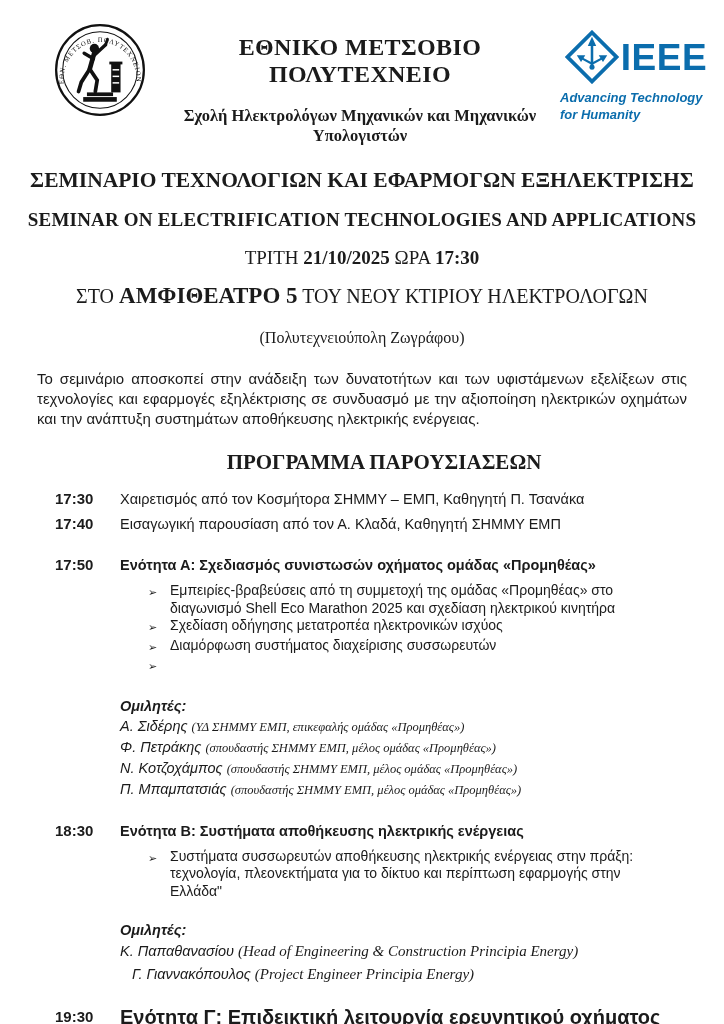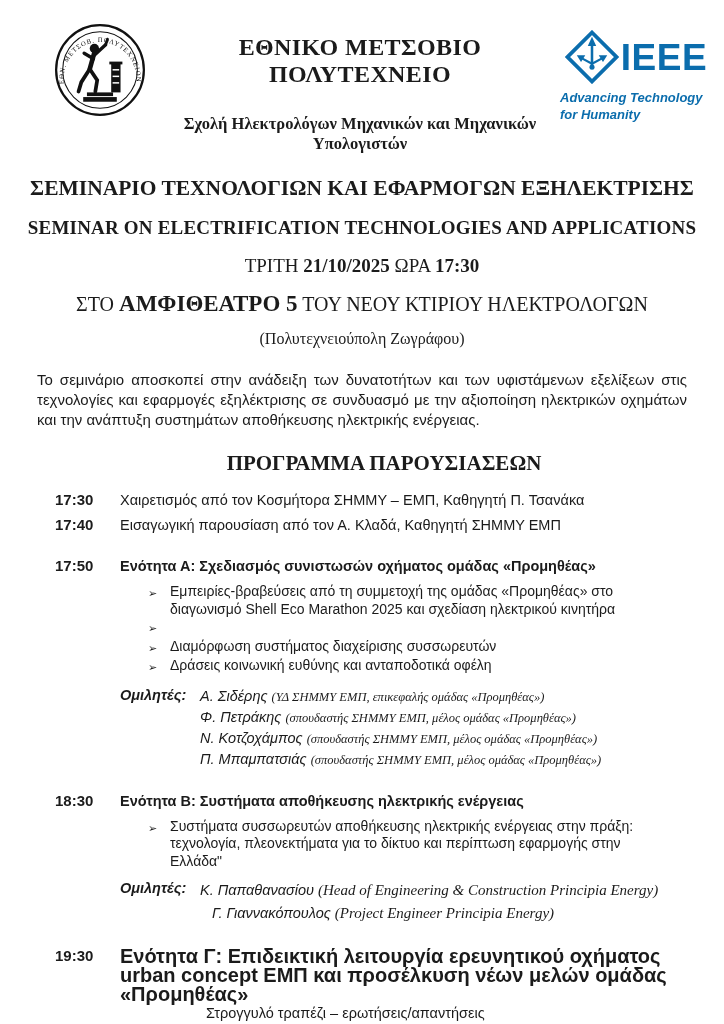--- a/index.html
+++ b/index.html
@@ -6,51 +6,51 @@
   .page{
     width:724px;height:1024px;position:relative;background:#ffffff;
     color:#1b1b1b;font-family:"Liberation Serif","DejaVu Serif",serif;
     overflow:hidden;margin:0 auto;
   }
   
   .header{display:flex;align-items:flex-start;padding:22px 12px 0 44px;}
   .seal-wrap{width:116px;flex-shrink:0;}
   .head-center{flex:1;text-align:center;padding-top:12px;}
   .univ{font-size:24px;font-weight:bold;letter-spacing:.4px;}
-  .school{font-size:16.5px;font-weight:bold;margin-top:26px;}
+  .school{font-size:16.5px;font-weight:bold;margin-top:18px;}
   .ieee-block{width:152px;flex-shrink:0;text-align:left;padding-top:8px;}
   .ieee-top{display:flex;align-items:center;justify-content:center;}
   .ieee-word{font-family:"Liberation Sans","DejaVu Sans",sans-serif;font-weight:bold;
     font-size:37px;letter-spacing:.5px;line-height:1;margin-left:2px;}
   .ieee-tagline{font-family:"Liberation Sans","DejaVu Sans",sans-serif;font-weight:bold;
     font-style:italic;font-size:13px;line-height:1.3;margin-top:6px;}
   
   .t1{text-align:center;font-size:21.5px;font-weight:bold;margin-top:22px;}
   .t2{text-align:center;font-size:19px;font-weight:bold;margin-top:16px;letter-spacing:.2px;}
   .t3{text-align:center;font-size:19px;margin-top:16px;}
   .t3 .b{font-weight:bold;}
   .t4{text-align:center;font-size:20px;margin-top:14px;}
   .t4 .room{font-weight:bold;font-size:23px;}
-  .t5{text-align:center;font-size:16px;margin-top:13px;}
+  .t5{text-align:center;font-size:16px;margin-top:20px;}
   
   .intro{margin:22px 37px 11px 37px;font-family:"Liberation Sans","DejaVu Sans",sans-serif;
     font-size:15px;line-height:20px;text-align:justify;}
   
   .pheading{text-align:center;font-size:21px;font-weight:bold;margin-top:21px;padding-left:44px;}
   .prow{display:flex;margin:6px 50px 0 55px;}
   .prow.first{margin-top:15px;}
   .ptime{width:65px;flex-shrink:0;font-family:"Liberation Sans","DejaVu Sans",sans-serif;
     font-weight:bold;font-size:15px;}
   .pbody{flex:1;font-family:"Liberation Sans","DejaVu Sans",sans-serif;font-size:14.5px;line-height:19px;}
   .section-title{font-weight:bold;}
   .sec{margin-top:22px;}
   .bullets{margin-top:7px;}
   .bullet{display:flex;margin-left:28px;line-height:17.5px;font-size:14px;}
   .bullet .mark{width:22px;flex-shrink:0;font-size:11px;padding-top:2px;}
-  .speakers{display:flex;margin-top:9px;}
+  .speakers{display:flex;margin-top:21px;flex-direction:column;}
   .sp-label{width:80px;flex-shrink:0;font-weight:bold;font-style:italic;font-size:14.5px;}
   .sp-list{flex:1;}
   .sp-line{line-height:20px;white-space:nowrap;}
   .sp-line.tall{line-height:23px;}
   .sp-name{font-style:italic;font-size:14.5px;}
   .sp-role{font-family:"Liberation Serif","DejaVu Serif",serif;font-style:italic;font-size:12.5px;}
   .sp-role.en{font-size:15px;}
   .sp-indent{display:inline-block;width:8px;}
   .note-line{margin-left:86px;font-size:14.5px;}
 </style>
@@ -151,28 +151,28 @@
     <div class="ptime">17:50</div>
     <div class="pbody">
       <div class="section-title">Ενότητα Α: Σχεδιασμός συνιστωσών οχήματος ομάδας «Προμηθέας»</div>
       <div class="bullets">
         <div class="bullet">
           <span class="mark">➢</span>
           <span>Εμπειρίες-βραβεύσεις από τη συμμετοχή της ομάδας «Προμηθέας» στο διαγωνισμό Shell Eco Marathon 2025 και σχεδίαση ηλεκτρικού κινητήρα</span>
         </div>
         <div class="bullet">
           <span class="mark">➢</span>
+          <span>Σχεδίαση οδήγησης μετατροπέα ηλεκτρονικών ισχύος</span>
         </div>
         <div class="bullet">
           <span class="mark">➢</span>
           <span>Διαμόρφωση συστήματος διαχείρισης συσσωρευτών</span>
         </div>
         <div class="bullet">
           <span class="mark">➢</span>
-          <span>Δράσεις κοινωνική ευθύνης και ανταποδοτικά οφέλη</span>
         </div>
       </div>
       <div class="speakers">
         <div class="sp-label">Ομιλητές:</div>
         <div class="sp-list">
           <div class="sp-line">
             <span class="sp-name">Α. Σιδέρης</span>
             <span class="sp-role">(ΥΔ ΣΗΜΜΥ ΕΜΠ, επικεφαλής ομάδας «Προμηθέας»)</span>
           </div>
           <div class="sp-line">

